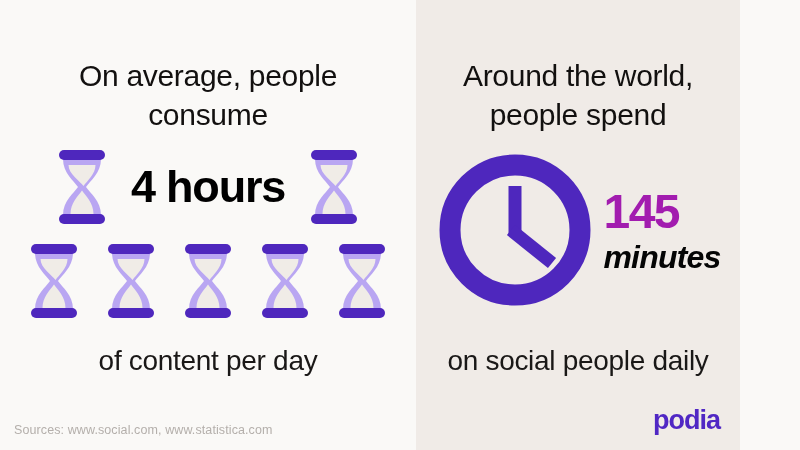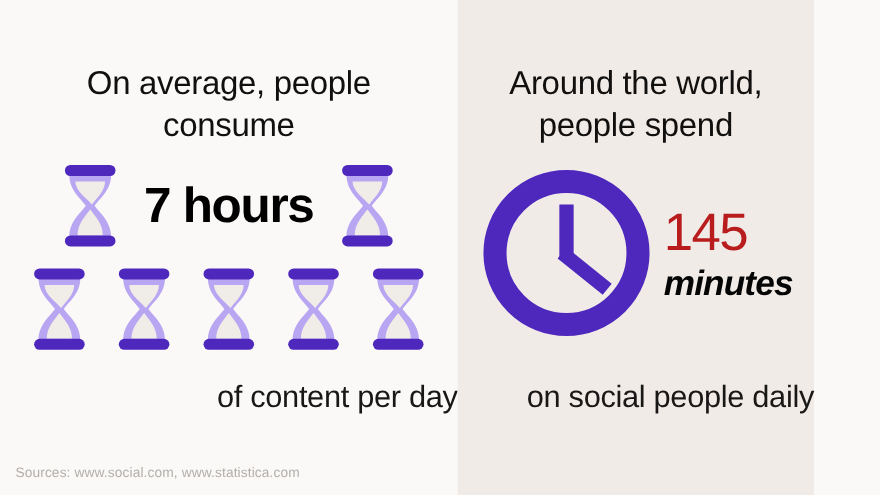--- a/index.html
+++ b/index.html
@@ -46,21 +46,21 @@
     letter-spacing: -0.3px;
   }
   .heading-left  { top: 56px; padding: 0 26px; }
   .heading-right { top: 56px; padding: 0 44px; }
 
   
   .caption {
     position: absolute;
     left: 0;
     right: 0;
-    text-align: right;
+    text-align: center;
     color: #1a1817;
     font-size: 28px;
     font-weight: 400;
     letter-spacing: -0.3px;
   }
   .caption-left  { top: 345px; }
   .caption-right { top: 345px; }
 
   
   .hg-row {
@@ -114,22 +114,22 @@
   }
   .stat-col {
     display: flex;
     flex-direction: column;
     align-items: flex-start;
     justify-content: center;
     line-height: 1;
   }
   .stat-number {
     font-size: 48px;
-    font-weight: 400;
-    color: #b91c1c;
+    font-weight: 700;
+    color: #a21caf;
     letter-spacing: -1.5px;
     text-align: right;
   }
   .stat-unit {
     font-size: 32px;
     font-weight: 700;
     color: #050505;
     letter-spacing: -0.8px;
     margin-top: 5px;
     font-style: italic;
@@ -168,21 +168,21 @@
     <div class="hg-row hg-row-top">
 
       <svg class="hourglass" viewBox="0 0 58 88">
         <path d="M10 10 L48 10 L48 16 C48 30 37 38 33 44 C37 50 48 58 48 72 L48 78 L10 78 L10 72 C10 58 21 50 25 44 C21 38 10 30 10 16 Z" fill="#b9a6f2"></path>
         <path d="M15.5 22 L42.5 22 C42.5 31 34 38 30.5 43 C27 38 15.5 31 15.5 22 Z" fill="#f0ece7"></path>
         <path d="M17.5 71 C17.5 60 25 53 29 47.5 C33 53 40.5 60 40.5 71 Z" fill="#f0ece7"></path>
         <rect x="6" y="7" width="46" height="10" rx="5" fill="#4e27bd"></rect>
         <rect x="6" y="71" width="46" height="10" rx="5" fill="#4e27bd"></rect>
       </svg>
 
-      <div class="big-stat">7 hours</div>
+      <div class="big-stat">4 hours</div>
 
       <svg class="hourglass" viewBox="0 0 58 88">
         <path d="M10 10 L48 10 L48 16 C48 30 37 38 33 44 C37 50 48 58 48 72 L48 78 L10 78 L10 72 C10 58 21 50 25 44 C21 38 10 30 10 16 Z" fill="#b9a6f2"></path>
         <path d="M15.5 22 L42.5 22 C42.5 31 34 38 30.5 43 C27 38 15.5 31 15.5 22 Z" fill="#f0ece7"></path>
         <path d="M17.5 71 C17.5 60 25 53 29 47.5 C33 53 40.5 60 40.5 71 Z" fill="#f0ece7"></path>
         <rect x="6" y="7" width="46" height="10" rx="5" fill="#4e27bd"></rect>
         <rect x="6" y="71" width="46" height="10" rx="5" fill="#4e27bd"></rect>
       </svg>
 
     </div>
@@ -251,16 +251,17 @@
 
       <div class="stat-col">
         <div class="stat-number">145</div>
         <div class="stat-unit">minutes</div>
       </div>
 
     </div>
 
     <div class="caption caption-right">on social people daily</div>
 
+    <div class="logo">podia</div>
 
   </div>
 
 </div>
 
 </body></html>

